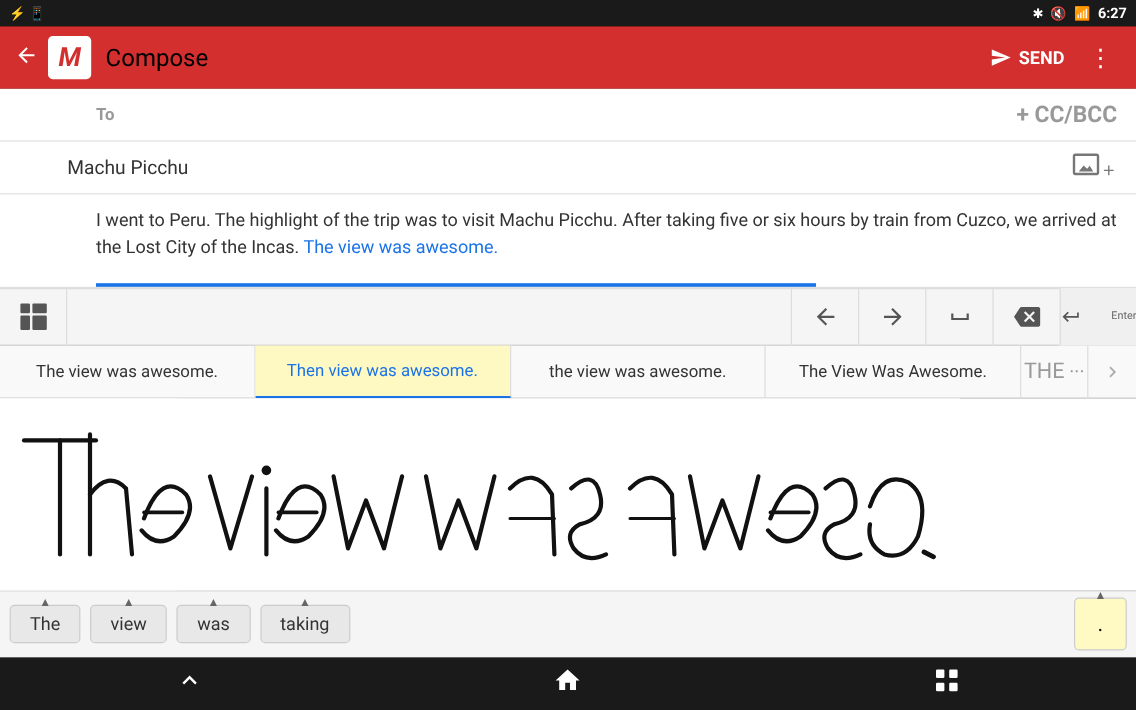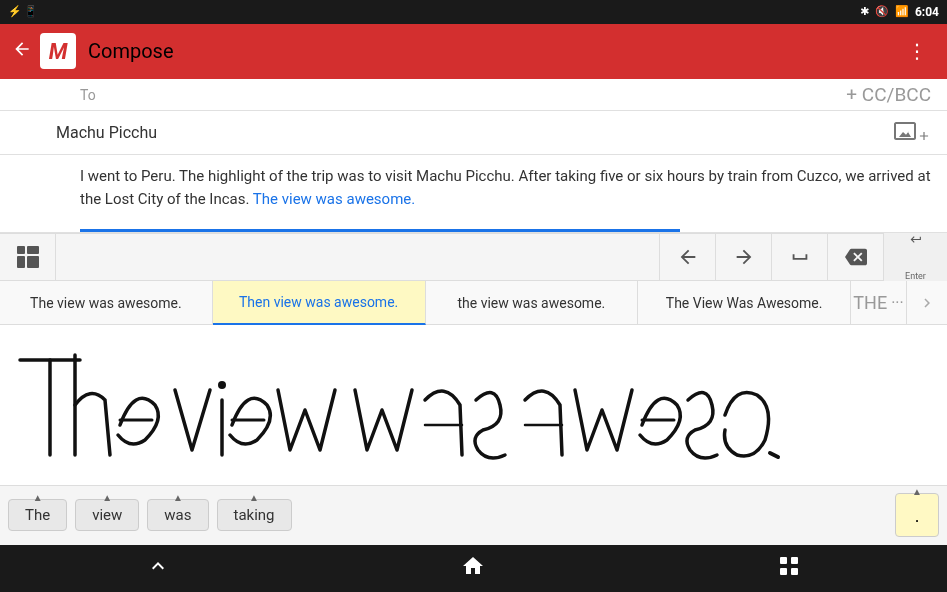--- a/index.html
+++ b/index.html
@@ -63,22 +63,23 @@
     
     .compose-area {
       width: 947px;
       background: #fff;
       border-bottom: 1px solid #e0e0e0;
     }
     .to-row {
       display: flex;
       align-items: center;
       padding: 0 16px 0 80px;
-      height: 32px;
+      height: 44px;
       border-bottom: 1px solid #e0e0e0;
+      font-weight: bold;
     }
     .to-label { color: #999; font-size: 14px; flex: 1; }
     .cc-bcc { color: #999; font-size: 19px; cursor: pointer; }
 
     .subject-row {
       display: flex;
       align-items: center;
       padding: 0 16px 0 56px;
       height: 44px;
       border-bottom: 1px solid #e0e0e0;
@@ -126,21 +127,21 @@
       align-items: center;
       justify-content: center;
       cursor: pointer;
       border-left: 1px solid #ddd;
     }
     .hw-nav-btn svg { width: 22px; height: 22px; }
     .enter-btn {
       width: 64px;
       height: 48px;
       display: flex;
-      flex-direction: column;
+      flex-direction: row;
       align-items: center;
       justify-content: center;
       cursor: pointer;
       border-left: 1px solid #ddd;
       background: #f0f0f0;
       gap: 25px;
     }
     .enter-text { font-size: 9px; color: #666; }
 
     
@@ -299,34 +300,40 @@
 <div class="screen">
 
   <div class="status-bar">
     <div class="status-bar-left">
       <span class="status-icon">⚡ 📱</span>
     </div>
     <div class="status-bar-right">
       <span class="status-icon">✱</span>
       <span class="status-icon">🔇</span>
       <span class="status-icon">📶</span>
-      <span class="status-time">6:04</span>
+      <span class="status-time">6:27</span>
     </div>
   </div>
 
   <div class="app-bar">
     <div class="app-bar-back">
       <svg width="20" height="20" viewBox="0 0 24 24" fill="white">
           <path d="M20 11H7.83l5.59-5.59L12 4l-8 8 8 8 1.41-1.41L7.83 13H20v-2z"></path>
         </svg>
     </div>
     <div class="gmail-icon">
       <span class="gmail-m">M</span>
     </div>
     <span class="app-title">Compose</span>
+    <div class="send-btn">
+      <svg width="18" height="18" viewBox="0 0 24 24" fill="white">
+          <path d="M2.01 21L23 12 2.01 3 2 10l15 2-15 2z"></path>
+        </svg>
+      <span>SEND</span>
+    </div>
     <div class="more-btn">
       <span>⋮</span>
     </div>
   </div>
 
   <div class="compose-area">
     <div class="to-row">
       <span class="to-label">To</span>
       <span class="cc-bcc">+ CC/BCC</span>
     </div>

